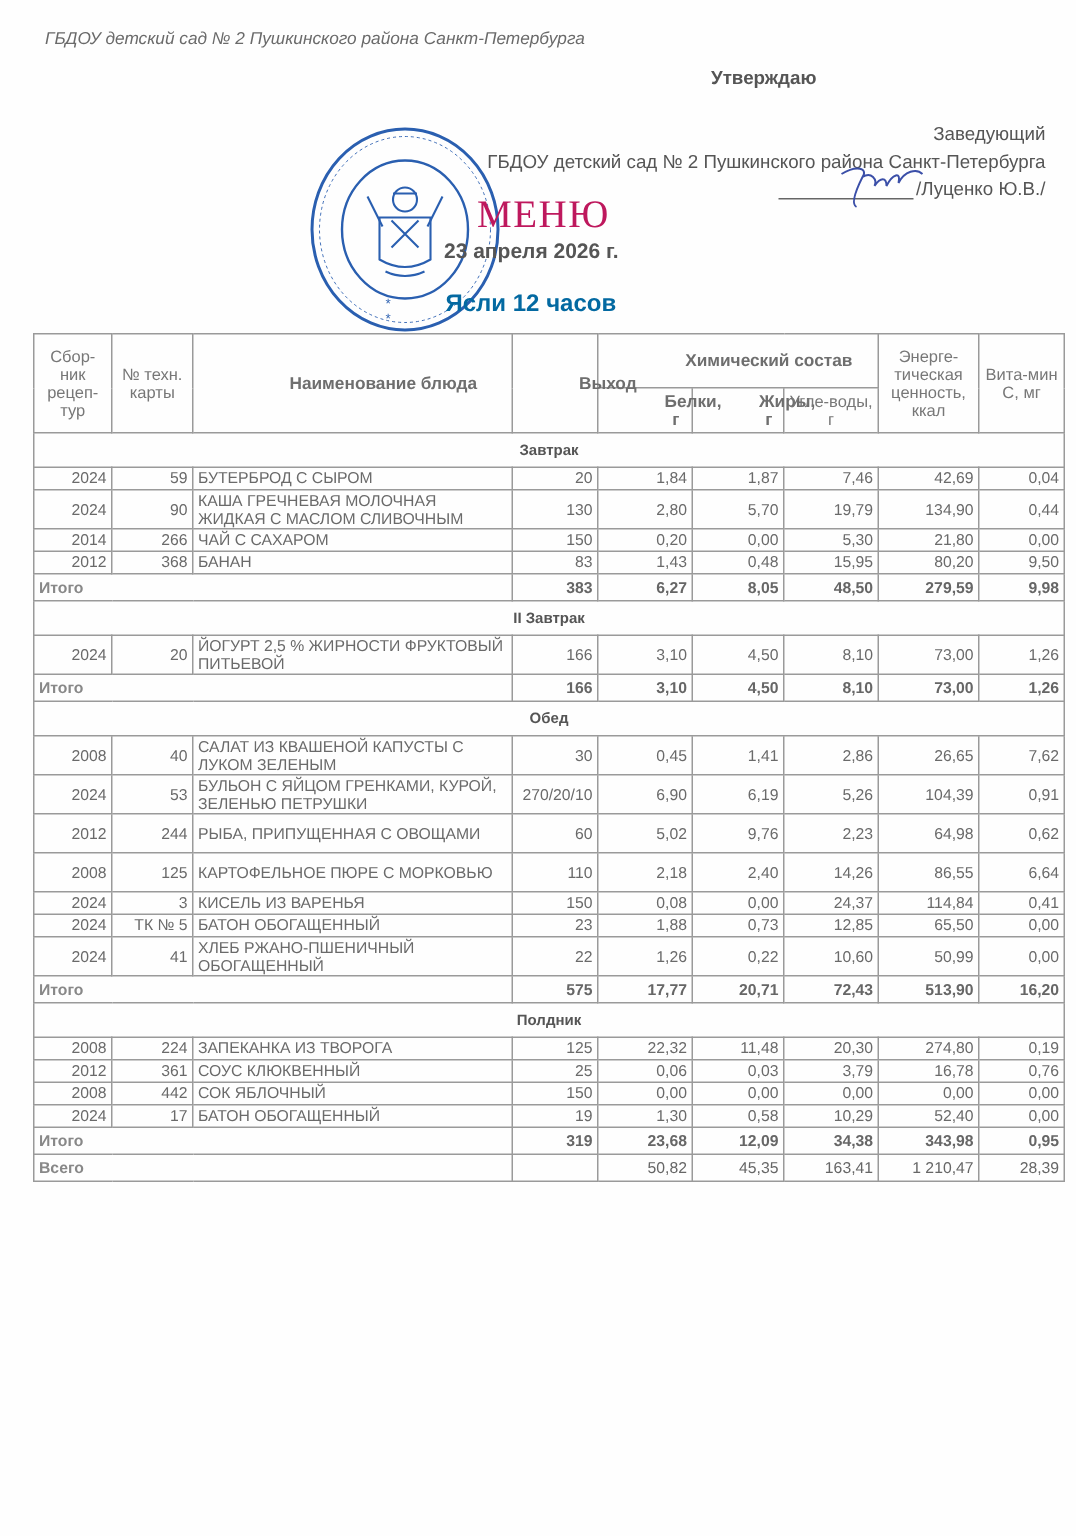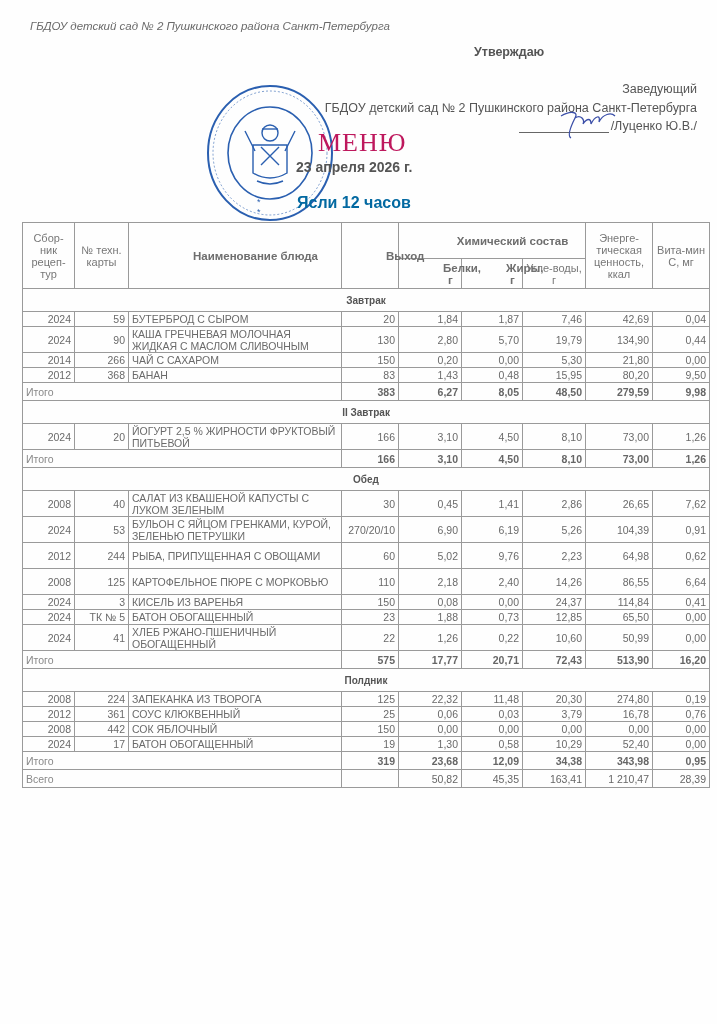--- a/index.html
+++ b/index.html
@@ -24,21 +24,21 @@
     border-collapse:collapse; font-size:10.5px; color:#6a6a6a; table-layout:fixed;
   }
   table.menu td, table.menu th { border:1px solid #9a9a9a; padding:0 3px; }
   table.menu th { font-weight:normal; color:#777; font-size:11px; line-height:12px; text-align:center; }
   table.menu th.bold { font-weight:bold; color:#6e6e6e; font-size:11.5px;padding-left:44px; }
   .c-num { text-align:right; }
   .c-r { text-align:right; }
   .c-name { text-align:left; line-height:12px; }
   tr.section td { text-align:center; font-weight:bold; font-size:10px; color:#555; height:22px; }
   tr.total td { font-weight:bold; color:#666; height:17px; }
-  tr.total td.lbl { font-weight:normal; color:#888; }
+  tr.total td.lbl { font-weight:bold; color:#888; }
   tr.single td { height:14px; }
   tr.double td { height:25px; }
 </style>
 </head>
 <body>
 
 <div class="org-top">ГБДОУ детский сад № 2 Пушкинского района Санкт-Петербурга</div>
 <div class="approve">Утверждаю</div>
 <div class="head-pos">Заведующий</div>
 <div class="head-org">ГБДОУ детский сад № 2 Пушкинского района Санкт-Петербурга</div>

